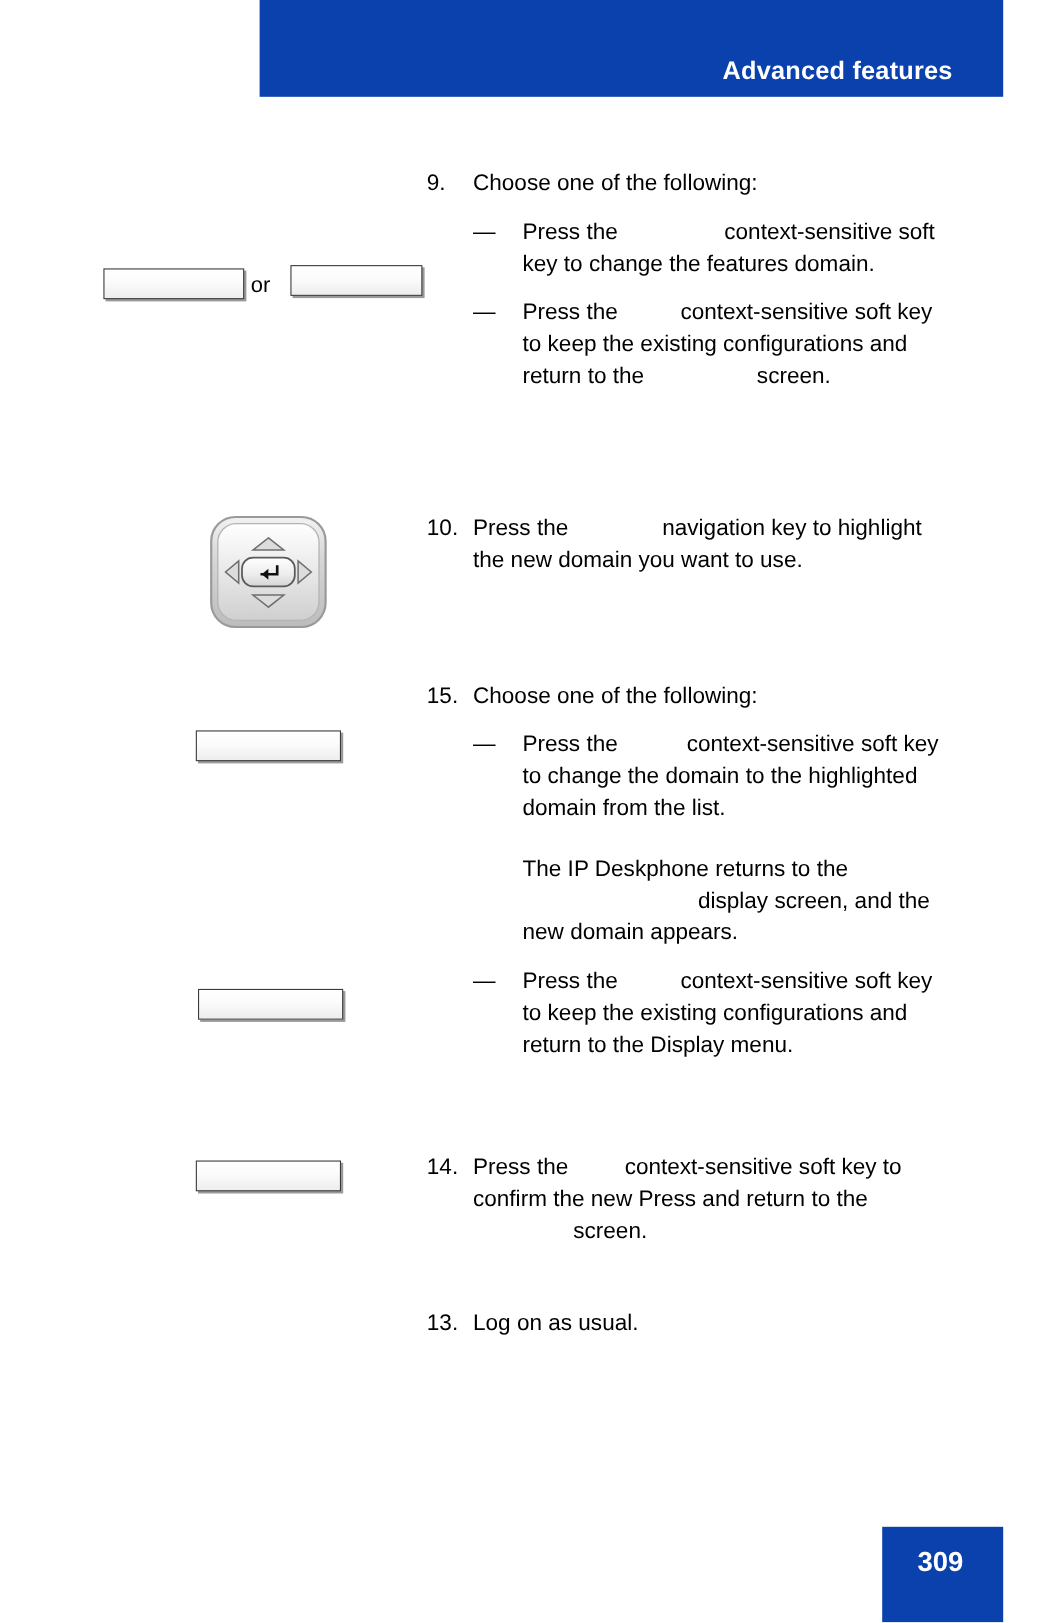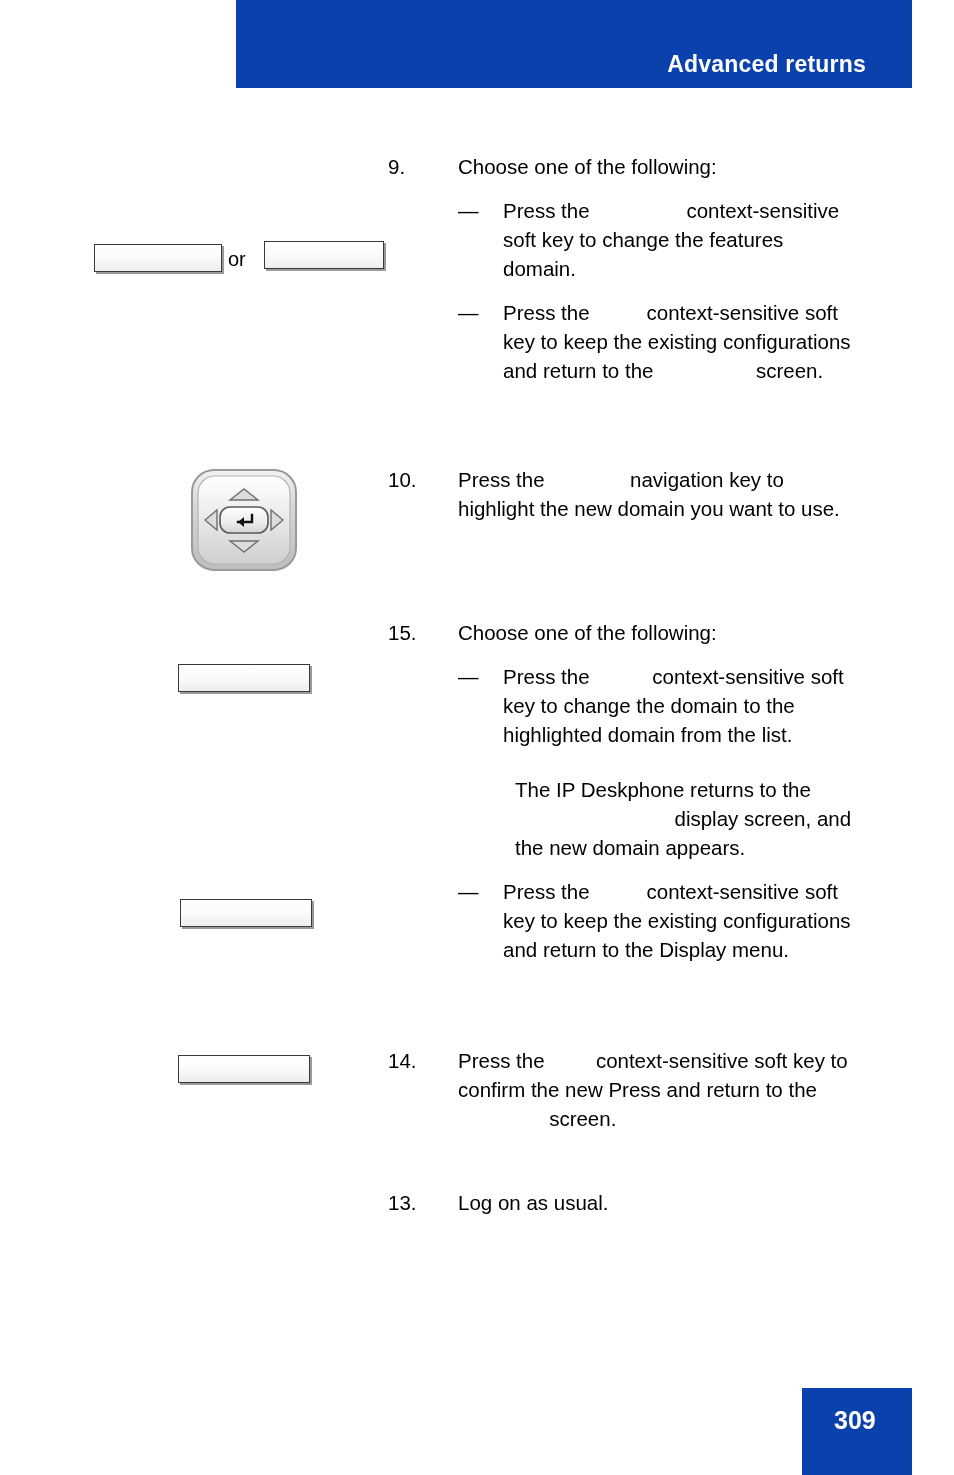--- a/index.html
+++ b/index.html
@@ -87,21 +87,20 @@
     flex: 0 0 auto;
     width: 42px;
     font-size: 20.5px;
     line-height: 29px;
     white-space: nowrap;
   }
   .step-body {
     flex: 1 1 auto;
     font-size: 20.5px;
     line-height: 29px;
-    margin-left: 28px;
   }
 
   
   .sub {
     display: flex;
     align-items: flex-start;
     margin-top: 15px;
   }
   .sub-dash {
     flex: 0 0 auto;
@@ -152,21 +151,21 @@
   .navkey svg {
     display: block;
   }
 </style>
 </head>
 <body>
 
 <div class="page">
 
   <div class="header-bar">
-    <div class="header-title">Advanced returns</div>
+    <div class="header-title">Advanced features</div>
   </div>
 
   <div class="gutter">
 
     <div class="softkey" style="left:94px; top:244px; width:128px; height:28px;"></div>
     <div class="or-label" style="left:228px; top:247px;">or</div>
     <div class="softkey" style="left:264px; top:241px; width:120px; height:28px;"></div>
 
     <div class="navkey">
       <svg width="112" height="108" viewBox="0 0 112 108" xmlns="http://www.w3.org/2000/svg">
@@ -255,21 +254,21 @@
         <div class="step-body">
           <div>Choose one of the following:</div>
 
           <div class="sub">
             <div class="sub-dash">—</div>
             <div class="sub-body">
               <span>Press the </span><span class="slot">          </span><span>context-sensitive soft key to change the domain to the highlighted domain from the list.</span>
             </div>
           </div>
 
-          <div class="sub" style="margin-top:0;gap:12px;">
+          <div class="sub" style="margin-top:0;">
             <div class="sub-dash">&nbsp;</div>
             <div class="sub-body note">
               <span>The IP Deskphone returns to the </span><span class="slot">                            </span><span>display screen, and the new domain appears.</span>
             </div>
           </div>
 
           <div class="sub">
             <div class="sub-dash">—</div>
             <div class="sub-body">
               <span>Press the </span><span class="slot">         </span><span>context-sensitive soft key to keep the existing configurations and return to the Display menu.</span>

